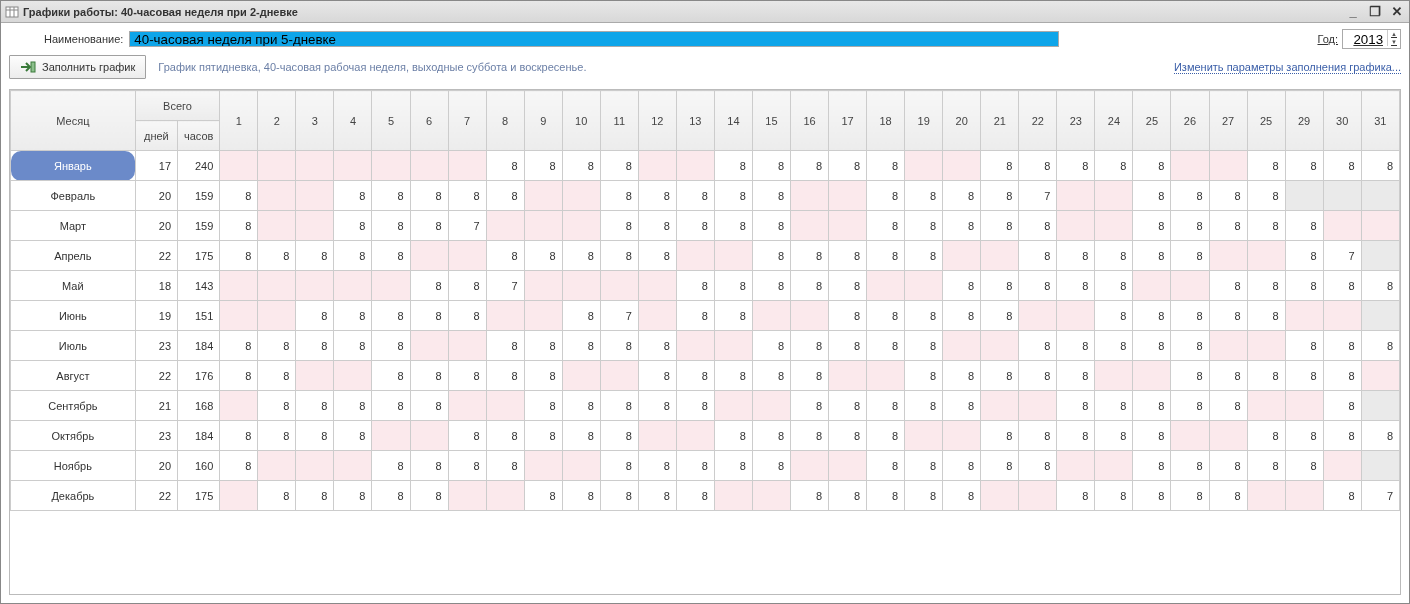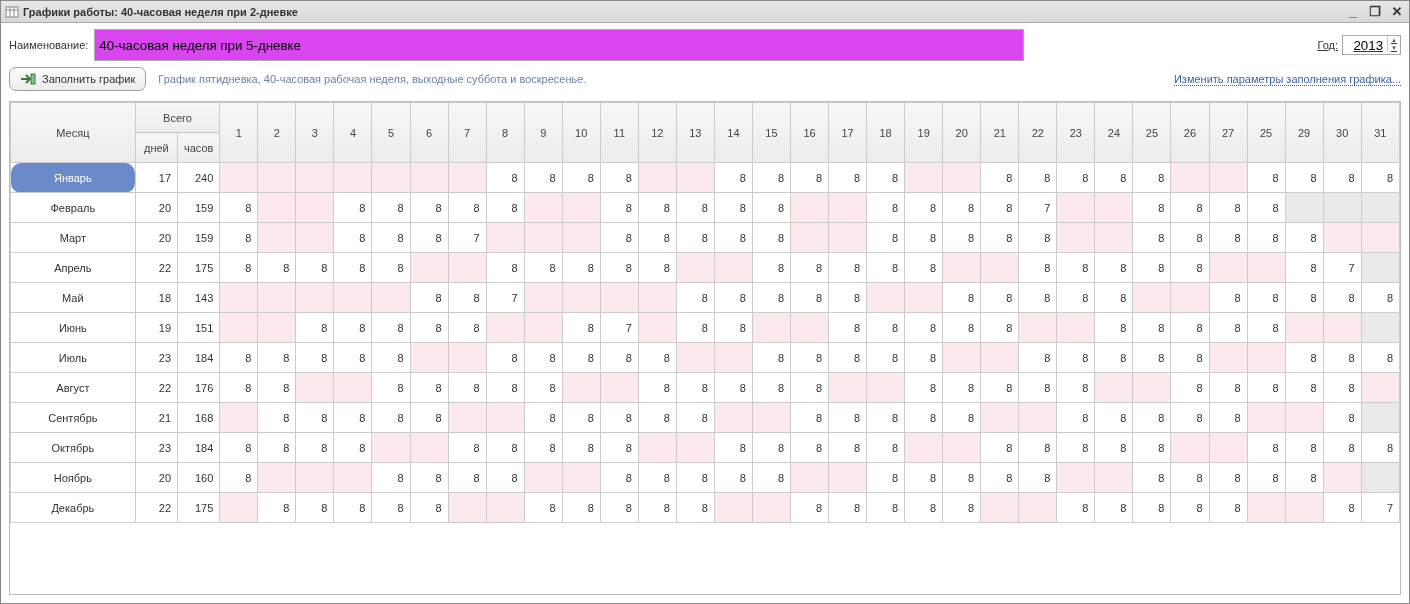--- a/index.html
+++ b/index.html
@@ -16,33 +16,33 @@
     border-bottom: 1px solid #aaa;
     height: 22px;
     display: flex;
     align-items: center;
     padding: 0 4px;
   }
   .titlebar .icon { width: 14px; height: 14px; margin-right: 4px; display:inline-flex; align-items:center; justify-content:center; }
   .titlebar .title { font-weight: bold; flex: 1; }
   .winctl { display:flex; gap:6px; }
   .winctl span { width:16px; height:16px; display:inline-flex; align-items:center; justify-content:center; cursor:pointer; font-size:13px; font-weight:bold; color:#333;}
-  .toprow { display:flex; align-items:center; padding:6px 8px; gap:6px; }
+  .toprow { display:flex; align-items:center; padding:6px 8px; gap:6px;margin-left:35px; }
   .toprow .lbl { white-space:nowrap; }
-  .toprow input[type=text] { flex:1; max-width:930px; height:32px; border:1px solid #aaa; padding:2px 4px; background:#d946ef; }
+  .toprow input[type=text] { flex:1; max-width:930px; height:16px; border:1px solid #aaa; padding:2px 4px; background:#0ea5e9; }
   .year { display:flex; align-items:center; gap:4px; margin-left:auto;text-decoration:underline;}
   .year .spin { display:flex; align-items:flex-start; border:1px solid #aaa; background:#fff; height:20px; }
   .year .spin input { border:none; width:44px; text-align:right; padding:0 4px; background:#fff; height:18px; }
   .year .spin .arrows { display:flex; flex-direction:column; border-left:1px solid #ccc; }
   .year .spin .arrows span { font-size:6px; line-height:8px; padding:0 3px; cursor:pointer; color:#555;}
   .row2 { display:flex; align-items:center; padding:0 8px 6px; gap:12px; }
   .btn {
     display:inline-flex; align-items:center; gap:6px;
     border:1px solid #a0a0a0; background:linear-gradient(#fdfdfd,#ececec);
-    border-radius:7px; padding:3px 10px; cursor:pointer; height:24px;
+    border-radius:1px; padding:3px 10px; cursor:pointer; height:24px;
   }
   .btn .btnicon svg { display:block; }
   .hint { color:#6b7fa6; font-style: normal; }
   .linkparams { margin-left:auto; color:#3a5ea8; border-bottom:1px dotted #3a5ea8; cursor:pointer; text-align:right; line-height:12px;}
   .gridwrap { flex:1; overflow:auto; border:1px solid #bbb; margin:4px 8px 8px; background:#fff; }
   table { border-collapse: collapse; width: 100%; table-layout:fixed; }
   th, td { border:1px solid #ccc; padding:0; height:30px; text-align:center; font-size:11px; }
   th { background:linear-gradient(#f7f7f7,#ececec); font-weight:normal; color:#444; }
   .monthcell { text-align:center; }
   .monthcell.selected { background:#6b8ac9; color:#fff;border-radius:10px; }

